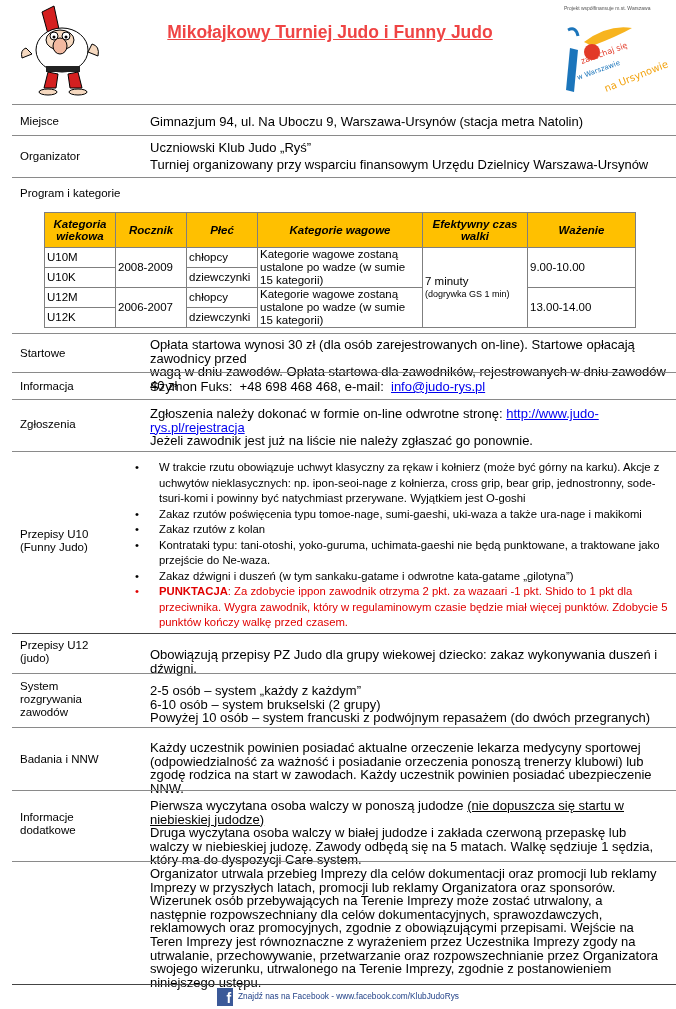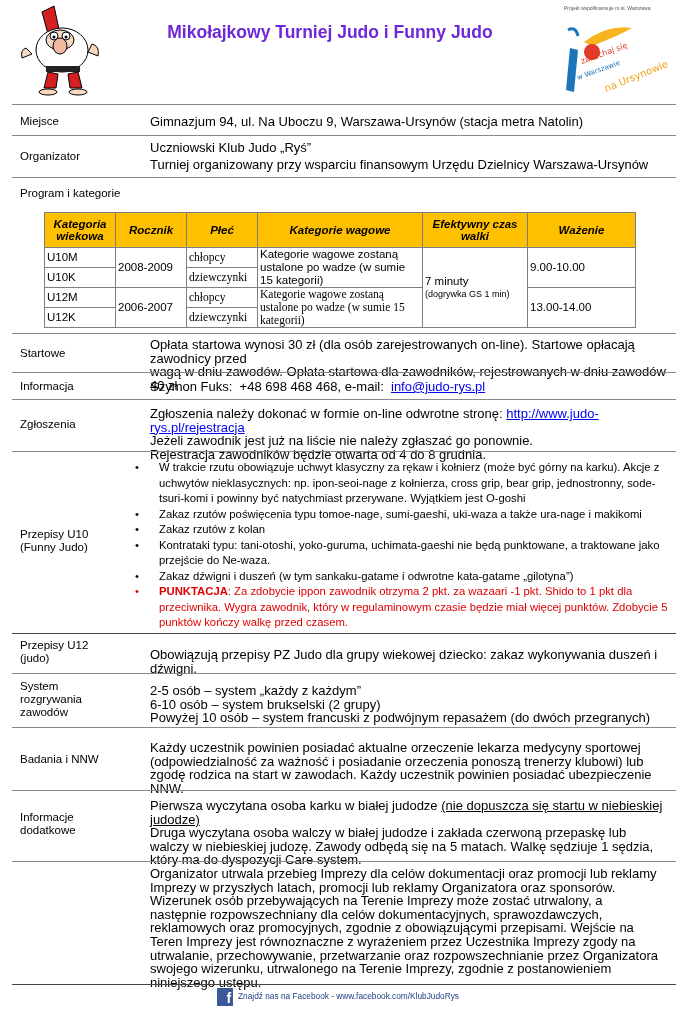--- a/index.html
+++ b/index.html
@@ -1,30 +1,30 @@
 <!DOCTYPE html>
 <html><head>
 <meta charset="utf-8">
 <style>
   html, body { margin:0; padding:0; background:#ffffff; }
   body { width:676px; height:1009px; position:relative; overflow:hidden; font-family:"Liberation Sans", sans-serif; color:#000; font-size:11.5px; }
   .header { position:absolute; left:0; top:0; width:676px; height:104px; }
   .mascot { position:absolute; left:12px; top:4px; width:92px; height:92px; }
-  .title { position:absolute; left:120px; top:22px; width:420px; text-align:center; color:#6d28d9; font-weight:bold; font-size:17.5px; line-height:20px; }
+  .title { position:absolute; left:120px; top:22px; width:420px; text-align:center; color:#ef4444; font-weight:bold; font-size:17.5px; line-height:20px;text-decoration:underline; }
   .sponsor { position:absolute; left:548px; top:2px; width:126px; height:100px; }
   .sponsor-top { font-size:5px; color:#555; position:absolute; left:16px; top:3px; white-space:nowrap; }
   .hr { position:absolute; left:12px; width:664px; height:0; border-top:1.5px solid #8a8a8a; }
   .hr.dark { border-top:1.5px solid #444; }
   .label { position:absolute; left:20px; font-weight:normal; font-size:11.5px; line-height:13px; }
   .val { position:absolute; left:150px; width:520px; font-size:13px; line-height:13.6px; }
   a.link { color:#0000ee; text-decoration:underline; }
   .cat-table { position:absolute; left:44px; top:212px; width:592px; border-collapse:collapse; font-size:11.5px; }
   .cat-table th { background:#ffc000; font-style:italic; font-weight:bold; font-size:11.5px; line-height:12.5px; border:1px solid #7f7f7f; height:34px; text-align:center; padding:0 2px; }
   .cat-table td { border:1px solid #7f7f7f; height:16px; padding:0 2px; line-height:13px; }
-  .cat-table td.left { text-align:left;font-family:Liberation Serif, serif; }
+  .cat-table td.left { text-align:left; }
   ul.rules { position:absolute; left:133px; top:460px; width:520px; margin:0; padding:0 0 0 26px; list-style:none; font-size:11.3px; line-height:15.5px; }
   ul.rules li { position:relative; }
   ul.rules li::before { content:"•"; position:absolute; left:-24px; top:0; }
   .red { color:#e00000; }
   .footer { position:absolute; left:0; top:988px; width:676px; text-align:center; font-size:8.3px; color:#1f3f86; }
   .fb-icon { display:inline-block; width:16px; height:18px; background:#3b5998; color:#fff; font-weight:bold; font-size:14px; line-height:20px; text-align:right; padding-right:2px; box-sizing:border-box; vertical-align:middle; margin-right:5px; font-family:"Liberation Sans", sans-serif; }
 </style>
 </head>
 <body>
 
@@ -129,21 +129,20 @@
 <div class="hr" style="top:372px"></div>
 
 <div class="label" style="top:380px">Informacja</div>
 <div class="val" style="top:380px"><span style="white-space:pre">Szymon Fuks:  +48 698 468 468, e-mail:  </span><a class="link">info@judo-rys.pl</a></div>
 <div class="hr" style="top:399px"></div>
 
 <div class="label" style="top:418px">Zgłoszenia</div>
 <div class="val" style="top:407px">
   <div><span>Zgłoszenia należy dokonać w formie on-line odwrotne stronę: </span><a class="link">http://www.judo-rys.pl/rejestracja</a></div>
   <div>Jeżeli zawodnik jest już na liście nie należy zgłaszać go ponownie.</div>
-  <div>Rejestracja zawodników będzie otwarta od 4 do 8 grudnia.</div>
 </div>
 <div class="hr" style="top:451px"></div>
 
 <div class="label" style="top:528px">
   <div>Przepisy U10</div>
   <div>(Funny Judo)</div>
 </div>
 <ul class="rules">
   <li>W trakcie rzutu obowiązuje uchwyt klasyczny za rękaw i kołnierz (może być górny na karku). Akcje z uchwytów nieklasycznych: np. ipon-seoi-nage z kołnierza, cross grip, bear grip, jednostronny, sode-tsuri-komi i powinny być natychmiast przerywane. Wyjątkiem jest O-goshi</li>
   <li>Zakaz rzutów poświęcenia typu tomoe-nage, sumi-gaeshi, uki-waza a także ura-nage i makikomi</li>
@@ -175,21 +174,21 @@
 
 <div class="label" style="top:753px">Badania i NNW</div>
 <div class="val" style="top:741px; width:510px">Każdy uczestnik powinien posiadać aktualne orzeczenie lekarza medycyny sportowej (odpowiedzialność za ważność i posiadanie orzeczenia ponoszą trenerzy klubowi) lub zgodę rodzica na start w zawodach. Każdy uczestnik powinien posiadać ubezpieczenie NNW.</div>
 <div class="hr" style="top:790px"></div>
 
 <div class="label" style="top:811px">
   <div>Informacje</div>
   <div>dodatkowe</div>
 </div>
 <div class="val" style="top:799px; width:515px">
-  <div><span>Pierwsza wyczytana osoba karku w białej judodze </span><u>(nie dopuszcza się startu w niebieskiej judodze)</u></div>
+  <div><span>Pierwsza wyczytana osoba walczy w ponoszą judodze </span><u>(nie dopuszcza się startu w niebieskiej judodze)</u></div>
   <div>Druga wyczytana osoba walczy w białej judodze i zakłada czerwoną przepaskę lub walczy w niebieskiej judozę. Zawody odbędą się na 5 matach. Walkę sędziuje 1 sędzia, który ma do dyspozycji Care system.</div>
 </div>
 <div class="hr" style="top:861px"></div>
 
 <div class="val" style="top:867px; width:512px">Organizator utrwala przebieg Imprezy dla celów dokumentacji oraz promocji lub reklamy Imprezy w przyszłych latach, promocji lub reklamy Organizatora oraz sponsorów. Wizerunek osób przebywających na Terenie Imprezy może zostać utrwalony, a następnie rozpowszechniany dla celów dokumentacyjnych, sprawozdawczych, reklamowych oraz promocyjnych, zgodnie z obowiązującymi przepisami. Wejście na Teren Imprezy jest równoznaczne z wyrażeniem przez Uczestnika Imprezy zgody na utrwalanie, przechowywanie, przetwarzanie oraz rozpowszechnianie przez Organizatora swojego wizerunku, utrwalonego na Terenie Imprezy, zgodnie z postanowieniem niniejszego ustępu.</div>
 <div class="hr dark" style="top:984px; border-top-width:1px"></div>
 
 <div class="footer">
   <span class="fb-icon">f</span><span>Znajdź nas na Facebook - www.facebook.com/KlubJudoRys</span>
 </div>

